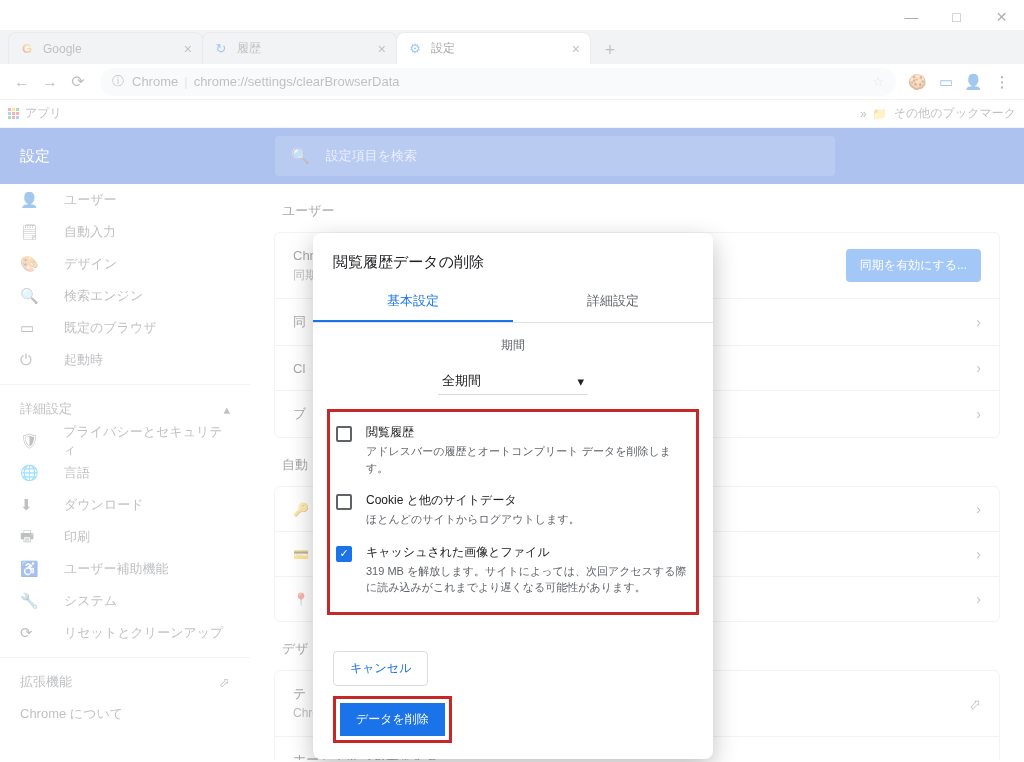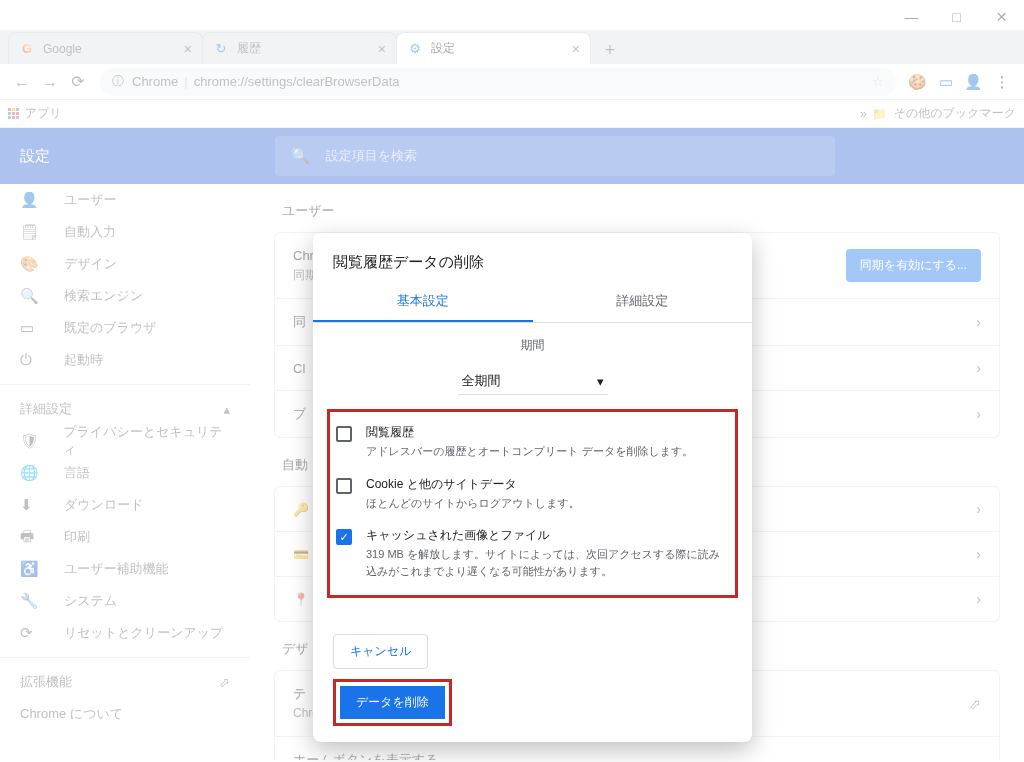--- a/index.html
+++ b/index.html
@@ -40,21 +40,21 @@
 .section-title { font-size:13px; color:#202124; margin:18px 0 12px 8px;}
 .card { border:1px solid #e0e0e0; border-radius:6px; background:#fff;}
 .card-row { padding:14px 18px; display:flex; align-items:center; justify-content:space-between; border-top:1px solid #e0e0e0;}
 .card-row:first-child { border-top:none;}
 .card-row .desc-title { font-size:13px; color:#202124;}
 .card-row .desc-sub { font-size:12px; color:#5f6368; margin-top:2px;}
 .blue-btn { background:#1a73e8; color:#fff; border:none; padding:8px 14px; border-radius:4px; font-size:12px; cursor:pointer;}
 .chev { color:#5f6368; font-size:14px;}
 .launch { color:#5f6368; font-size:14px;}
 .overlay { position:absolute; inset:0; background:rgba(255,255,255,0.6); z-index:5; pointer-events:none;}
-.dialog { position:absolute; top:233px; left:313px; width:439px; background:#fff; border-radius:8px; box-shadow:0 8px 24px rgba(0,0,0,0.25); z-index:6; padding:20px 0 16px 0;}
+.dialog { position:absolute; top:233px; left:313px; width:400px; background:#fff; border-radius:8px; box-shadow:0 8px 24px rgba(0,0,0,0.25); z-index:6; padding:20px 0 16px 0;}
 .dlg-title { font-size:15px; color:#202124; padding:0 20px 10px 20px;}
 .tabs { display:flex; border-bottom:1px solid #e0e0e0;}
 .dlg-tab { flex:1; text-align:center; padding:10px 12px; font-size:13px; color:#5f6368; cursor:pointer; border-bottom:2px solid transparent;}
 .dlg-tab.active { color:#1a73e8; border-bottom-color:#1a73e8;}
 .period { display:flex; align-items:center; gap:14px; padding:14px 20px; font-size:12px; color:#5f6368;flex-direction:column;}
 .period-dd { border:none; border-bottom:1px solid #dadce0; padding:4px 4px; font-size:13px; color:#202124; width:150px; display:flex; justify-content:space-between; align-items:center; cursor:pointer;}
 .highlight-box { margin:0 14px 6px 14px; border:3px solid #c62828; padding:6px 2px;}
 .check-row { display:flex; align-items:flex-start; padding:6px 4px 10px 4px;}
 .check-row .cb { width:16px; height:16px; border:2px solid #5f6368; border-radius:2px; margin:2px 14px 0 0; flex-shrink:0; cursor:pointer; display:flex; align-items:center; justify-content:center; font-size:11px; color:#fff;}
 .check-row .cb.checked { background:#1a73e8; border-color:#1a73e8;}

